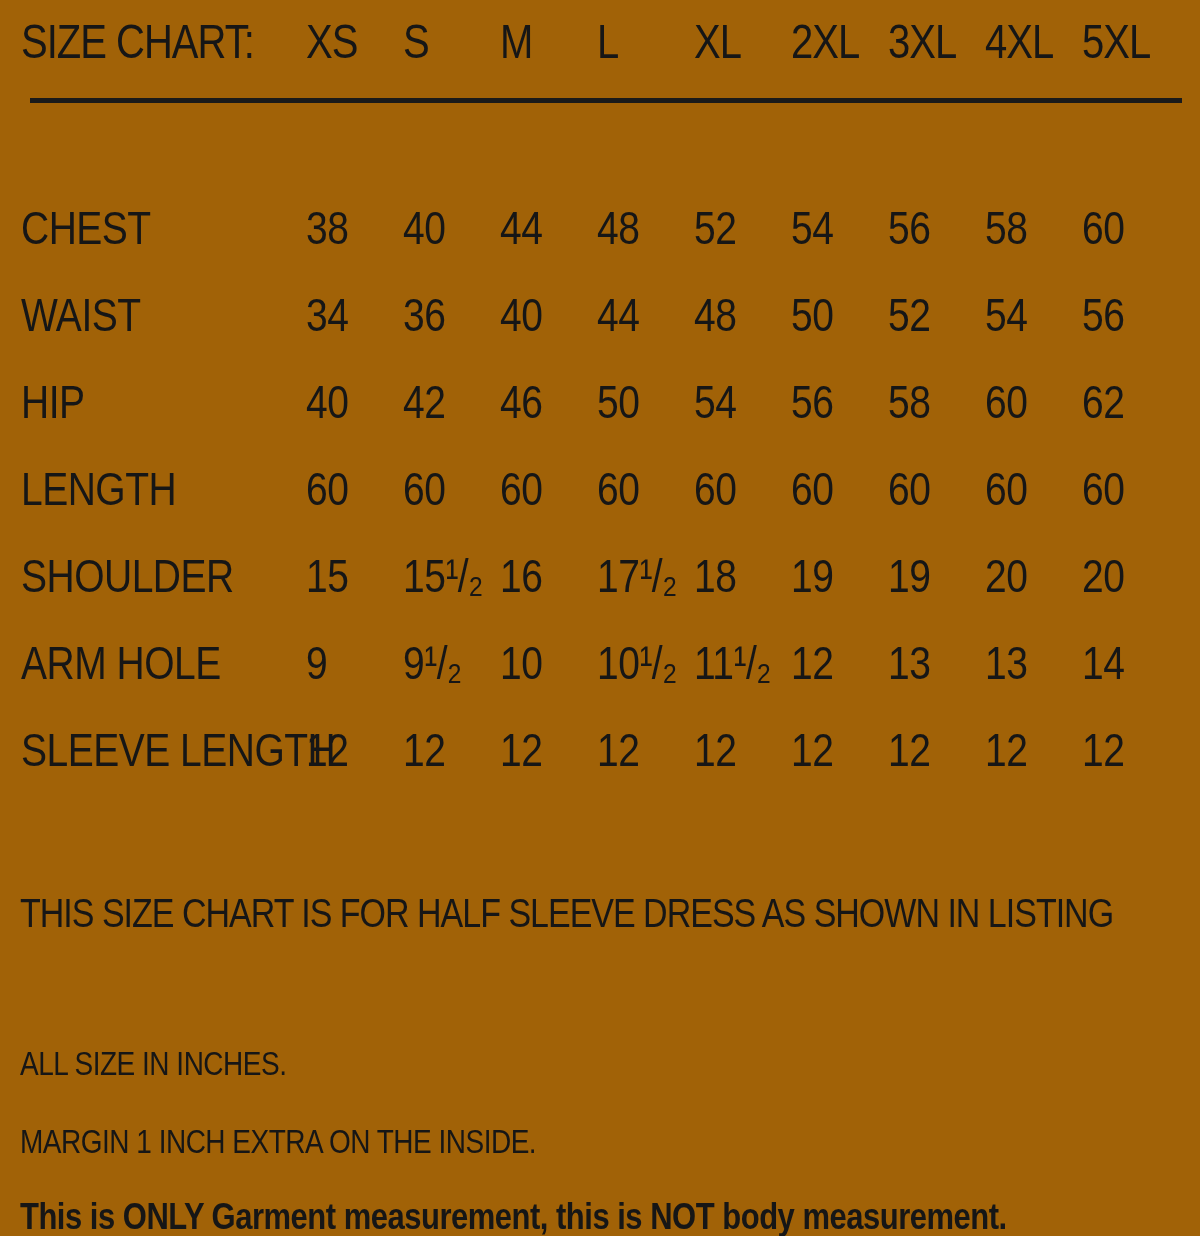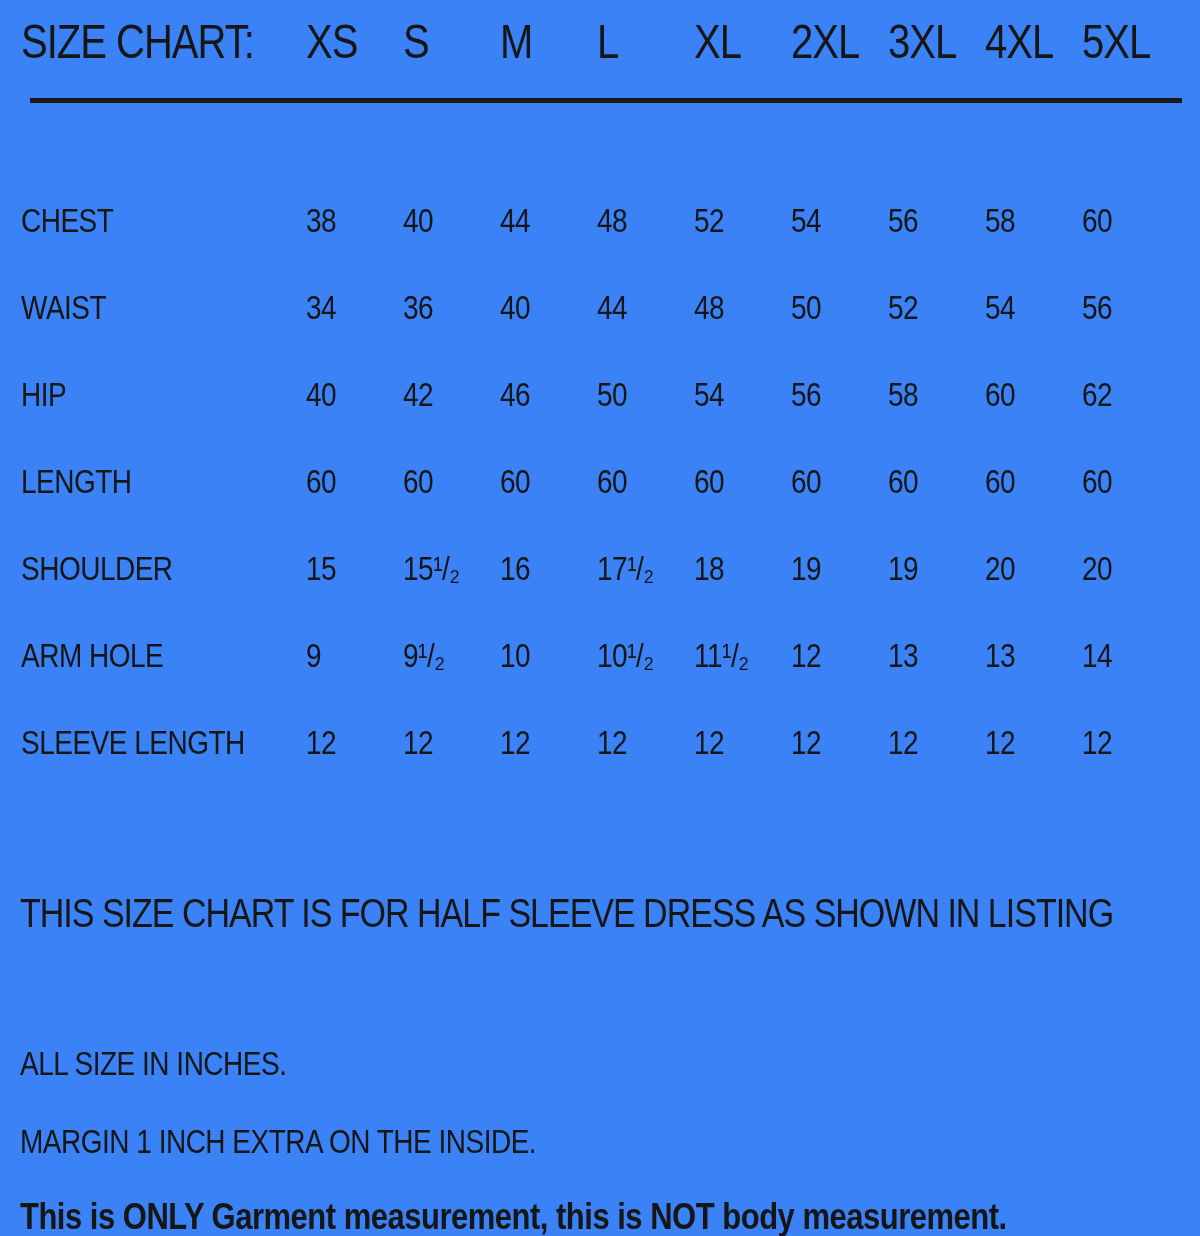--- a/index.html
+++ b/index.html
@@ -12,21 +12,21 @@
     height: 1236px;
     overflow: hidden;
     font-family: "Liberation Sans", "DejaVu Sans", sans-serif;
     font-stretch: condensed;
     color: #161616;
   }
   .sheet {
     position: relative;
     width: 1200px;
     height: 1236px;
-    background: #3b82f6;
+    background: #a16207;
   }
   .stretch {
     transform: scaleY(1.18);
     transform-origin: 0 0;
   }
   .header-row {
     position: absolute;
     left: 21px;
     top: 18px;
     display: grid;
@@ -43,21 +43,21 @@
     width: 1152px;
     border-top: 5px solid #1a1a1a;
   }
   .size-table {
     position: absolute;
     left: 21px;
     top: 205px;
     display: grid;
     grid-template-columns: 285px repeat(9, 97px);
     grid-auto-rows: 87px;
-    font-size: 28px;
+    font-size: 39px;
     letter-spacing: -0.5px;
     line-height: 1;
     white-space: nowrap;
   }
   .cell {
     line-height: 1;
   }
   .note {
     position: absolute;
     left: 20px;

